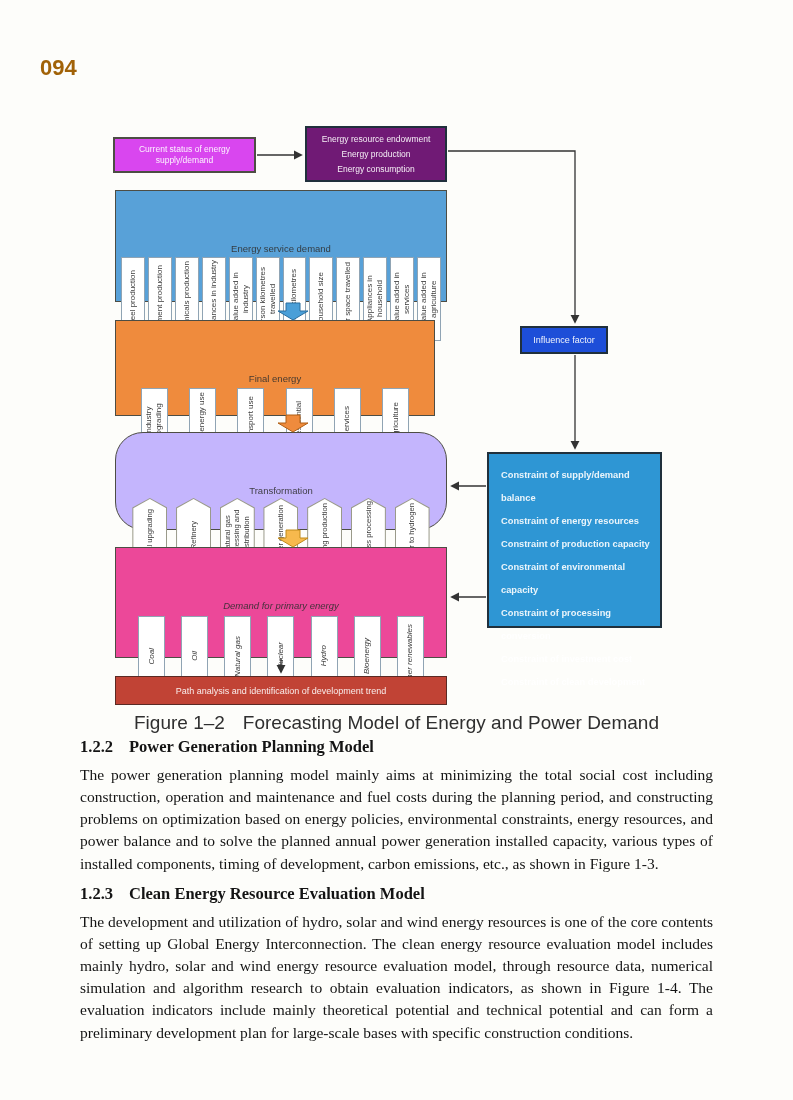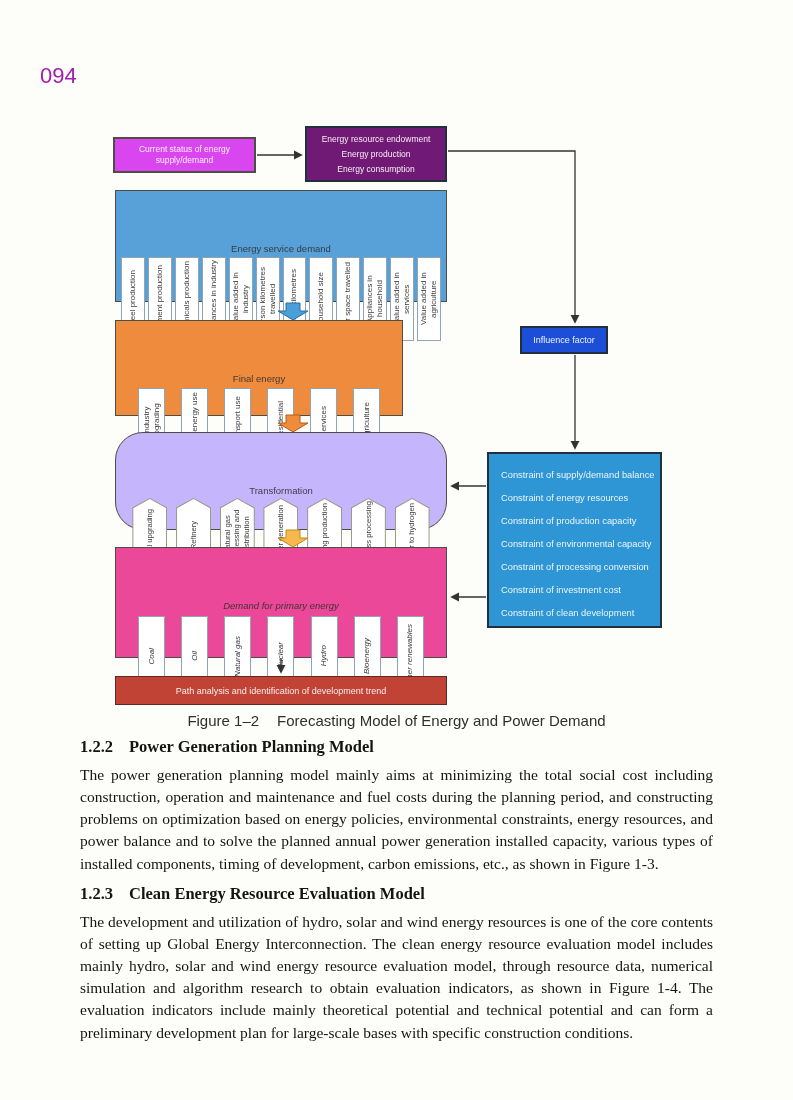--- a/index.html
+++ b/index.html
@@ -1,37 +1,37 @@
 <!DOCTYPE html>
 <html><head>
 <meta charset="utf-8">
 <style>
   html,body{margin:0;padding:0;background:#e8e8e8;}
   .page{position:relative;width:793px;height:1100px;background:#fdfdfa;margin:0 auto;overflow:hidden;
         font-family:"Liberation Sans",sans-serif;}
-  .page-number{position:absolute;left:40px;top:63px;font-size:22px;font-weight:normal;color:#a21caf;}
+  .page-number{position:absolute;left:40px;top:55px;font-size:22px;font-weight:bold;color:#a16207;}
 
   
   .node{position:absolute;box-sizing:border-box;}
   .current-status{left:113px;top:137px;width:143px;height:36px;background:#d946ef;border:2px solid #4d4d44;
       display:flex;align-items:center;justify-content:center;text-align:center;
       font-size:8.5px;line-height:1.35;color:rgba(255,255,255,.93);}
   .endowment{left:305px;top:126px;width:142px;height:56px;background:#701a75;border:2px solid #20303c;
       display:flex;flex-direction:column;justify-content:space-around;align-items:center;
       padding:4px 2px;font-size:8.5px;color:rgba(255,255,255,.93);text-align:center;}
   .influence{left:520px;top:326px;width:88px;height:28px;background:#1d4ed8;border:2px solid #20303c;
       display:flex;align-items:center;justify-content:center;font-size:9px;color:rgba(255,255,255,.93);}
   .constraints{left:487px;top:452px;width:175px;height:176px;background:#2e96d4;border:2px solid #20303c;
       padding:10px 0 0 12px;}
-  .constraint-line{font-size:9.3px;line-height:23px;color:rgba(255,255,255,.9);}
+  .constraint-line{font-size:9.3px;line-height:23px;color:rgba(255,255,255,.9);font-weight:bold;}
 
   .band{border:1.5px solid #4d4d44;}
   .band-title{font-size:9.5px;text-align:center;padding-top:6px;color:rgba(45,45,45,.88);margin-top:46px;}
   .service-demand{left:115px;top:190px;width:332px;height:112px;background:#58a1d8;}
-  .final-energy{left:115px;top:320px;width:288px;height:96px;background:#ef8b3d;}
+  .final-energy{left:115px;top:320px;width:320px;height:96px;background:#ef8b3d;}
   .transformation{left:115px;top:432px;width:332px;height:98px;background:#c4b5fd;border-radius:28px;}
   .primary-energy{left:115px;top:547px;width:332px;height:111px;background:#ec4899;font-style:italic;}
   .path-analysis{left:115px;top:676px;width:332px;height:29px;background:#c14335;border:1.5px solid #5a2a24;
       display:flex;align-items:center;justify-content:center;font-size:9px;color:rgba(255,255,255,.9);}
 
   .vrow{display:flex;align-items:flex-start;}
   .service-demand .vrow{padding:3px 5px 0;gap:3px;}
   .service-demand .vitem{flex:1;height:84px;}
   .final-energy .vrow{padding:4px 14px 0;justify-content:space-around;}
   .final-energy .vitem{width:27px;height:66px;}
@@ -47,21 +47,21 @@
       clip-path:polygon(50% 0%,100% 13%,100% 87%,50% 100%,0% 87%,0% 13%);
       display:flex;align-items:center;justify-content:center;}
   .hex-inner{position:absolute;inset:1px;background:#fff;
       clip-path:polygon(50% 0%,100% 13%,100% 87%,50% 100%,0% 87%,0% 13%);
       display:flex;align-items:center;justify-content:center;}
   .hex-inner .vtext{font-size:7.6px;}
 
   .connectors{position:absolute;left:0;top:0;pointer-events:none;}
 
   
-  .caption{position:absolute;left:0;top:712px;width:793px;text-align:center;font-size:15px;color:#2f2f2f;}
+  .caption{position:absolute;left:0;top:712px;width:793px;text-align:center;font-size:19px;color:#2f2f2f;}
   .caption .cap-label{margin-right:18px;}
   .text-block{position:absolute;left:80px;top:737px;width:633px;font-family:"Liberation Serif",serif;color:#141414;}
   .text-block h2{font-size:16.5px;font-weight:bold;margin:0 0 7px;font-family:"Liberation Serif",serif;}
   .text-block h2 .h-num{margin-right:16px;}
   .text-block p{font-size:15.5px;line-height:1.43;text-align:justify;margin:0 0 9px;}
 </style>
 </head>
 <body>
 
 <div class="page">

